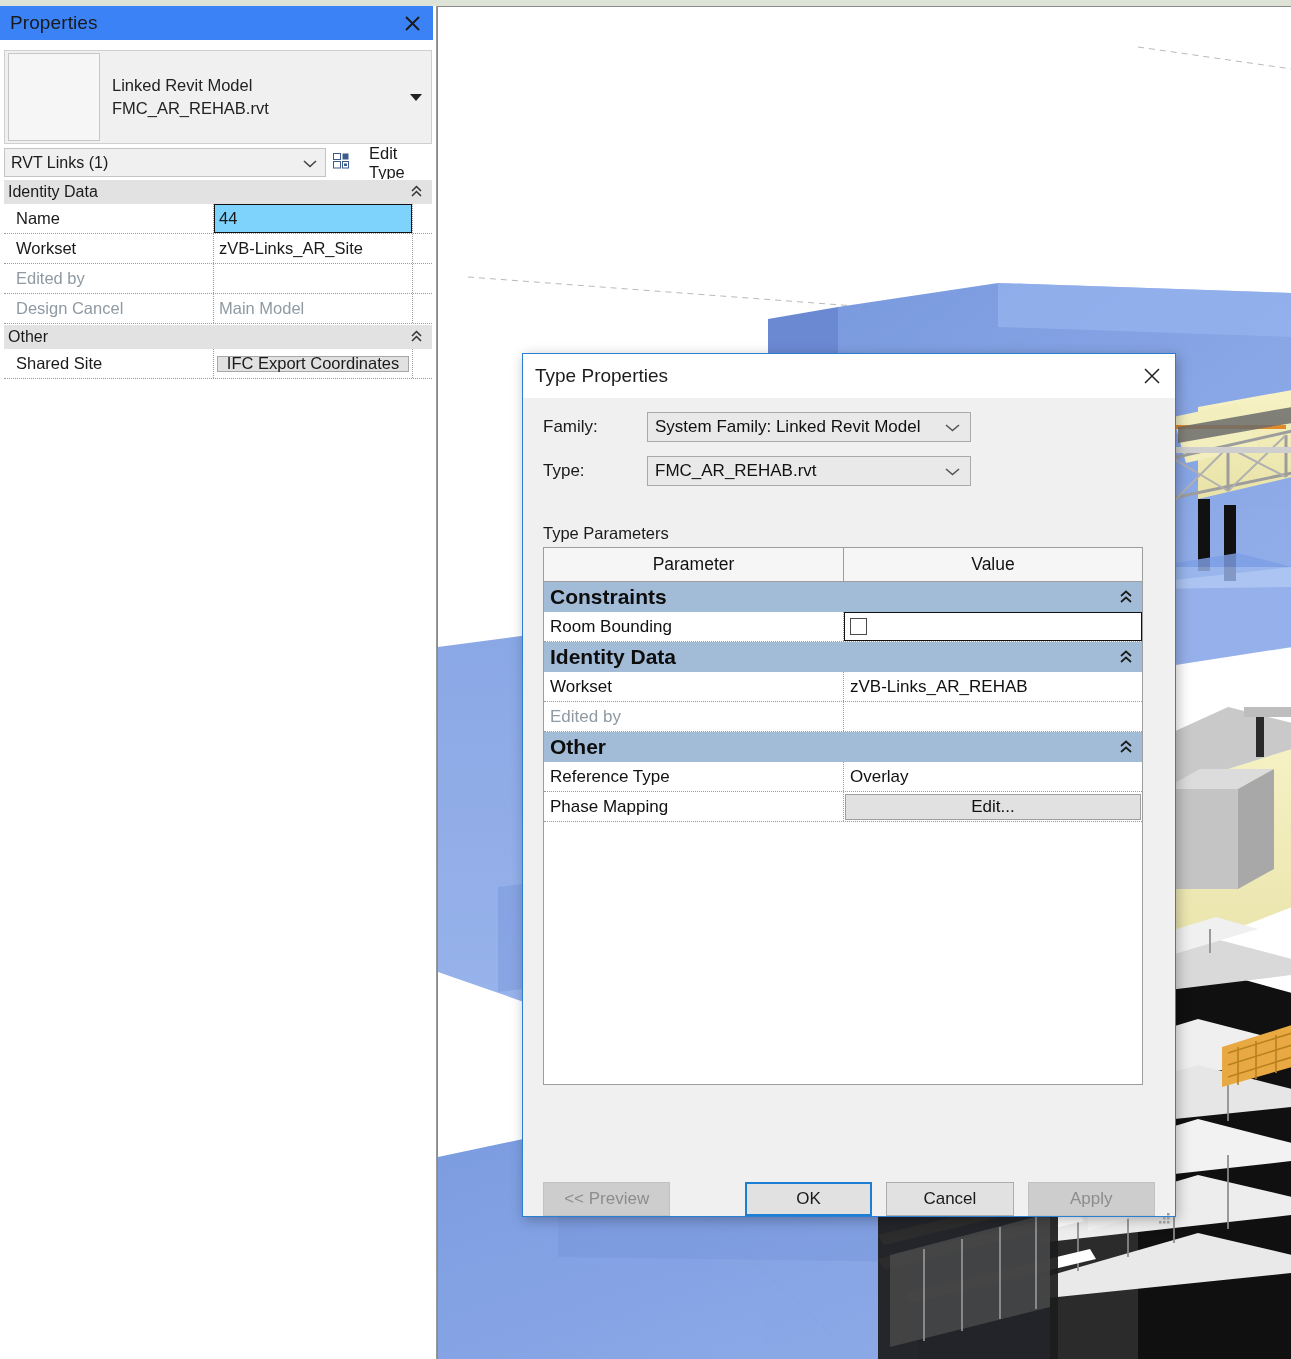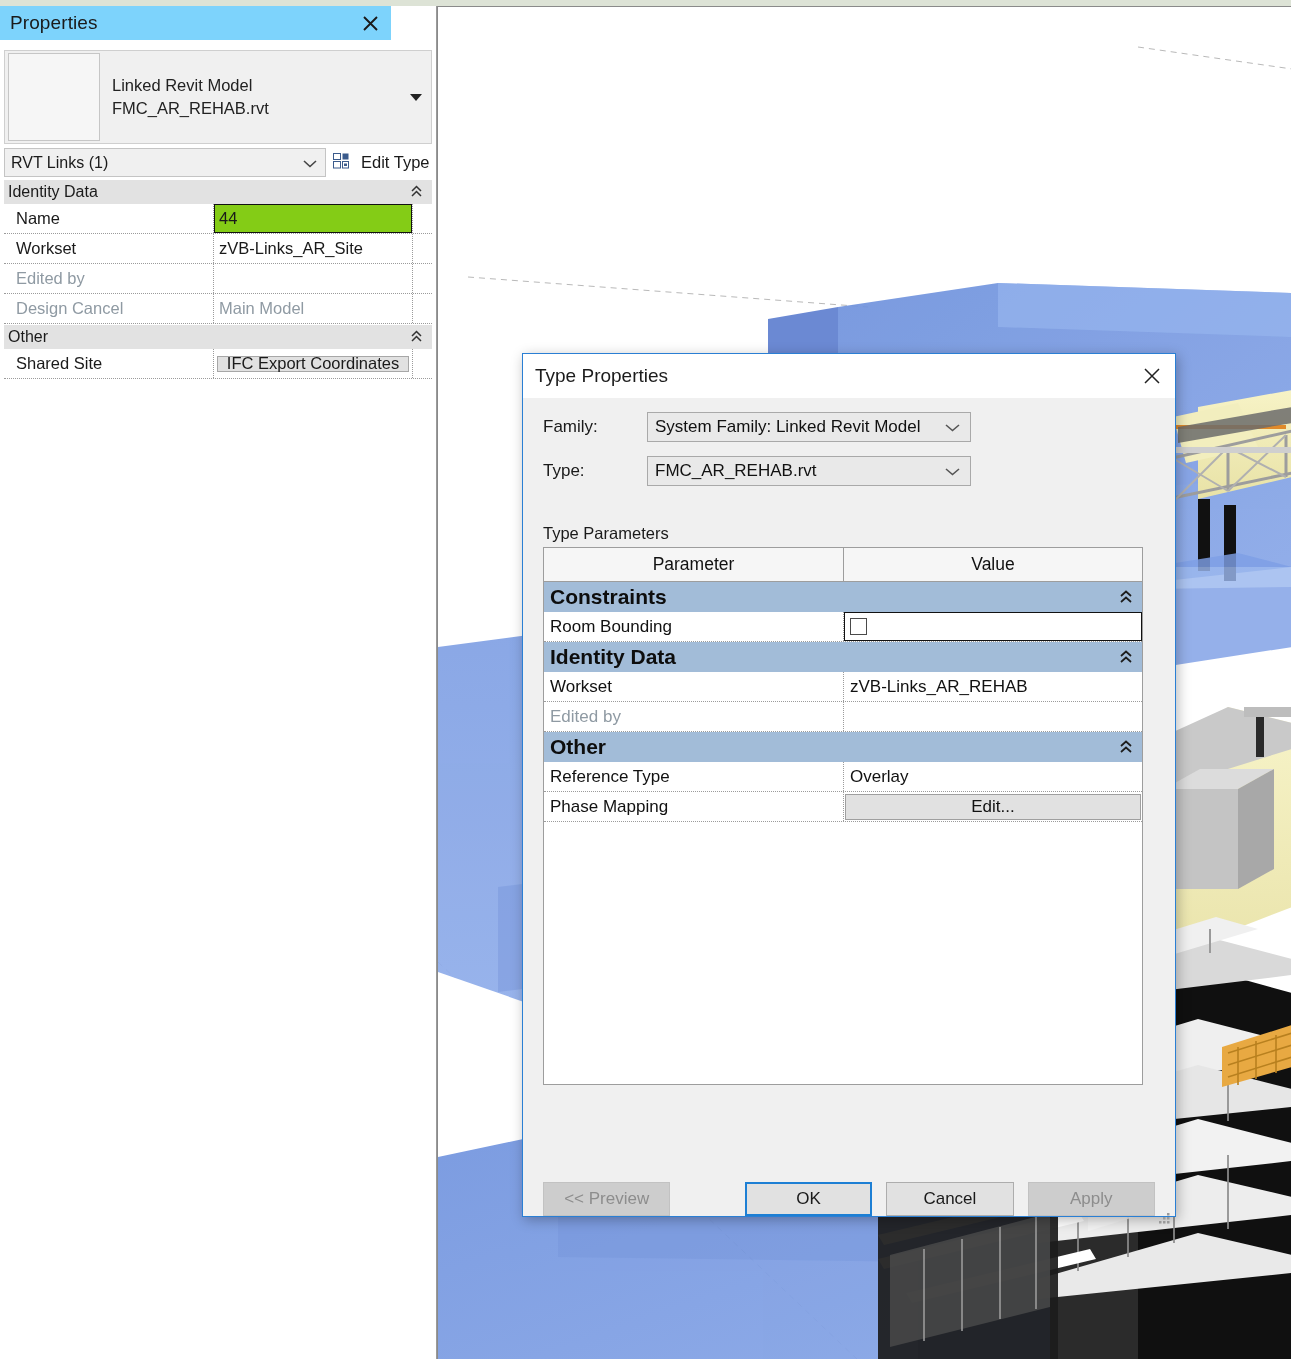--- a/index.html
+++ b/index.html
@@ -32,22 +32,22 @@
 
   
   .props-panel {
     position: absolute; left: 0; top: 6px;
     width: 437px; height: 1353px;
     background: #ffffff;
     border-right: 1px solid #9a9a9a;
   }
   .props-title {
     position: relative;
-    height: 34px; width: 391px;
-    background: #7dd3fc;
+    height: 34px; width: 433px;
+    background: #3b82f6;
     display: flex; align-items: center;
     padding: 0 8px 0 10px;
   }
   .props-title-text {
     font-size: 19px; color: #1a1a1a; flex: 1;
     letter-spacing: 0.1px;
   }
   .props-close {
     width: 26px; height: 26px; display: flex;
     align-items: center; justify-content: center;
@@ -82,21 +82,21 @@
     margin: 4px 4px 0 4px; height: 29px;
   }
   .props-combo {
     flex: 1; background: #f0f0f0; border: 1px solid #c4c4c4;
     display: flex; align-items: center; padding-left: 6px;
     font-size: 16px; color: #1a1a1a; cursor: pointer;
     position: relative;
   }
   .props-combo .chev { position:absolute; right: 8px; top: 50%; transform: translateY(-50%); }
   .edit-type-btn {
-    width: 106px; display: flex; align-items: center; gap: 11px;
+    width: 106px; display: flex; align-items: center; gap: 19px;
     padding-left: 7px; background: #ffffff; cursor: pointer;
   }
   .edit-type-btn .et-label { font-size: 16.5px; color: #1a1a1a; }
 
   
   .pgrid { margin: 2px 4px 0 4px; }
   .pgrid-section {
     display: flex; align-items: center;
     height: 25px; background: #e2e2e2;
     border-top: 1px solid #ffffff;
@@ -115,21 +115,21 @@
     border-right: 1px dotted #9b9b9b;
   }
   .pgrid-row .pval {
     flex: 1; padding-left: 5px;
     display: flex; align-items: center;
     font-size: 16.5px; color: #1a1a1a;
   }
   .pgrid-row.readonly .pname,
   .pgrid-row.readonly .pval { color: #8f9aa3; }
   .pgrid-row .pval.active {
-    border: 1px solid #111; background:#84cc16; margin: 0; padding-left: 4px;
+    border: 1px solid #111; background:#7dd3fc; margin: 0; padding-left: 4px;
   }
   .pgrid-row .pval.btn-cell { padding: 0 3px; }
   .cell-button {
     width: 100%; height: 16px; background: #e1e1e1;
     border: 1px solid #a7a7a7;
     display: flex; align-items: center; justify-content: center;
     font-size: 16.5px; color: #1a1a1a; cursor: pointer;
   }
   .pgrid-gutter { width: 20px; border-left: 1px dotted #9b9b9b; }
 

